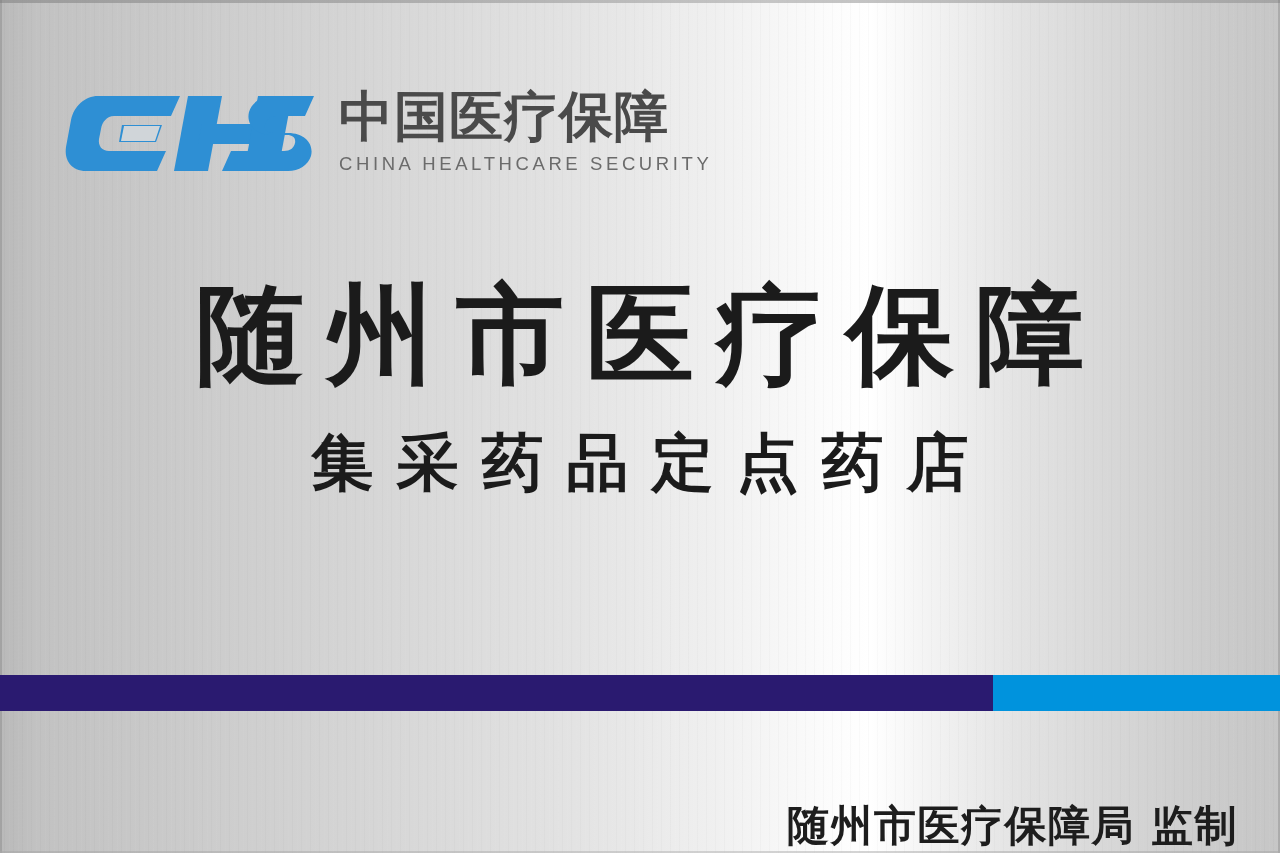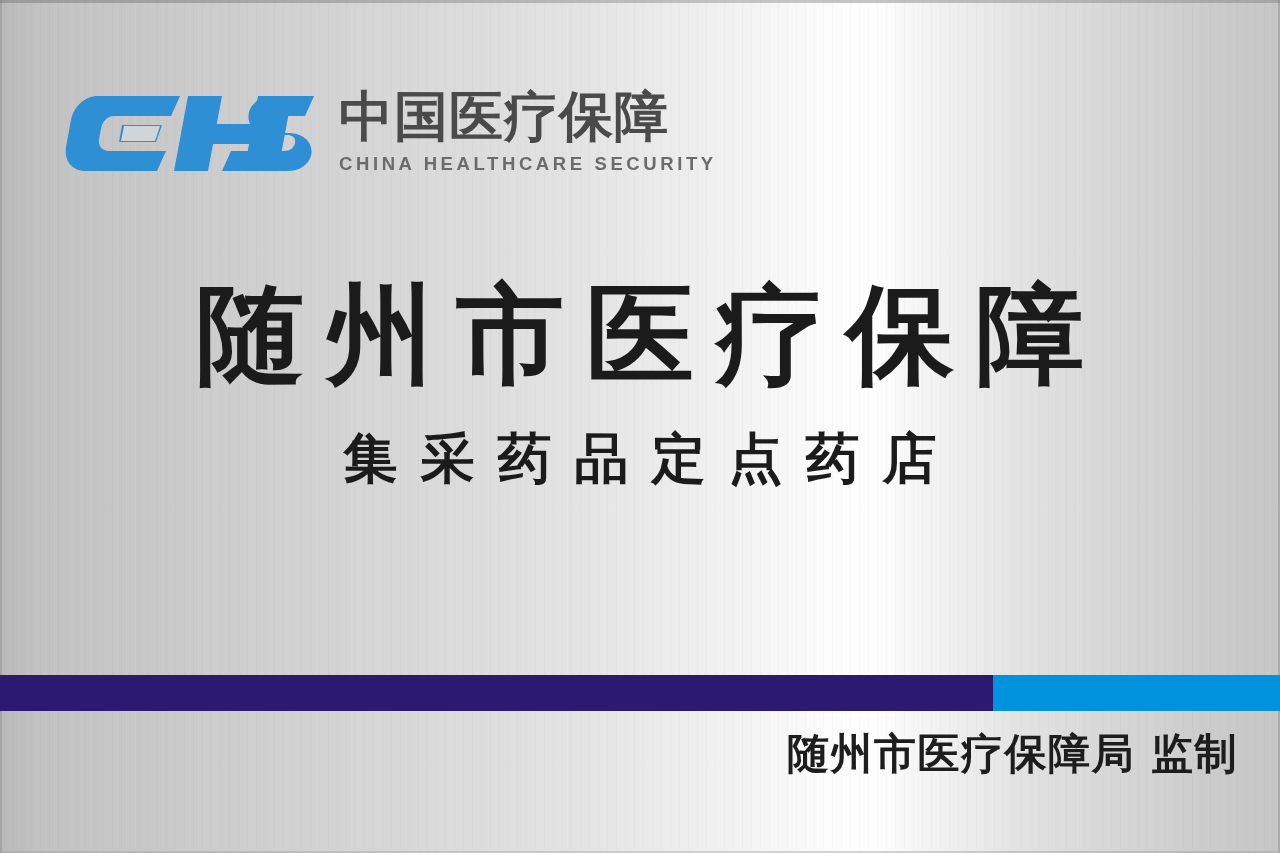--- a/index.html
+++ b/index.html
@@ -108,21 +108,21 @@
     font-weight: 700;
     color: #4a4a4a;
     line-height: 1.0;
     letter-spacing: 1px;
     white-space: nowrap;
   }
   #brand-en {
     margin-top: 9px;
     font-family: "Liberation Sans", sans-serif;
     font-size: 18.5px;
-    font-weight: 700;
+    font-weight: 400;
     color: #6b6b6b;
     letter-spacing: 3.6px;
     white-space: nowrap;
   }
 
   
   #title-block {
     position: absolute;
     left: 0;
     right: 0;
@@ -135,21 +135,21 @@
     font-weight: 700;
     color: #1b1b1b;
     letter-spacing: 22px;
     line-height: 1.12;
     text-indent: 22px;
     white-space: nowrap;
   }
   #sign-subtitle {
     margin-top: 32px;
     font-family: "DejaVu Serif", "Liberation Serif", serif;
-    font-size: 54px;
+    font-size: 62px;
     font-weight: 700;
     color: #1b1b1b;
     letter-spacing: 23px;
     line-height: 1.1;
     text-indent: 23px;
     white-space: nowrap;
   }
 
   
   #accent-bar {
@@ -166,21 +166,21 @@
   }
   #accent-bar-azure {
     flex: 1 1 auto;
     height: 100%;
   }
 
   
   #footer {
     position: absolute;
     right: 42px;
-    top: 726px;
+    top: 798px;
     font-family: "DejaVu Sans", "Liberation Sans", sans-serif;
     font-size: 42px;
     font-weight: 700;
     color: #1d1d1d;
     letter-spacing: 1.5px;
     white-space: nowrap;
   }
 </style>
 </head>
 <body>

